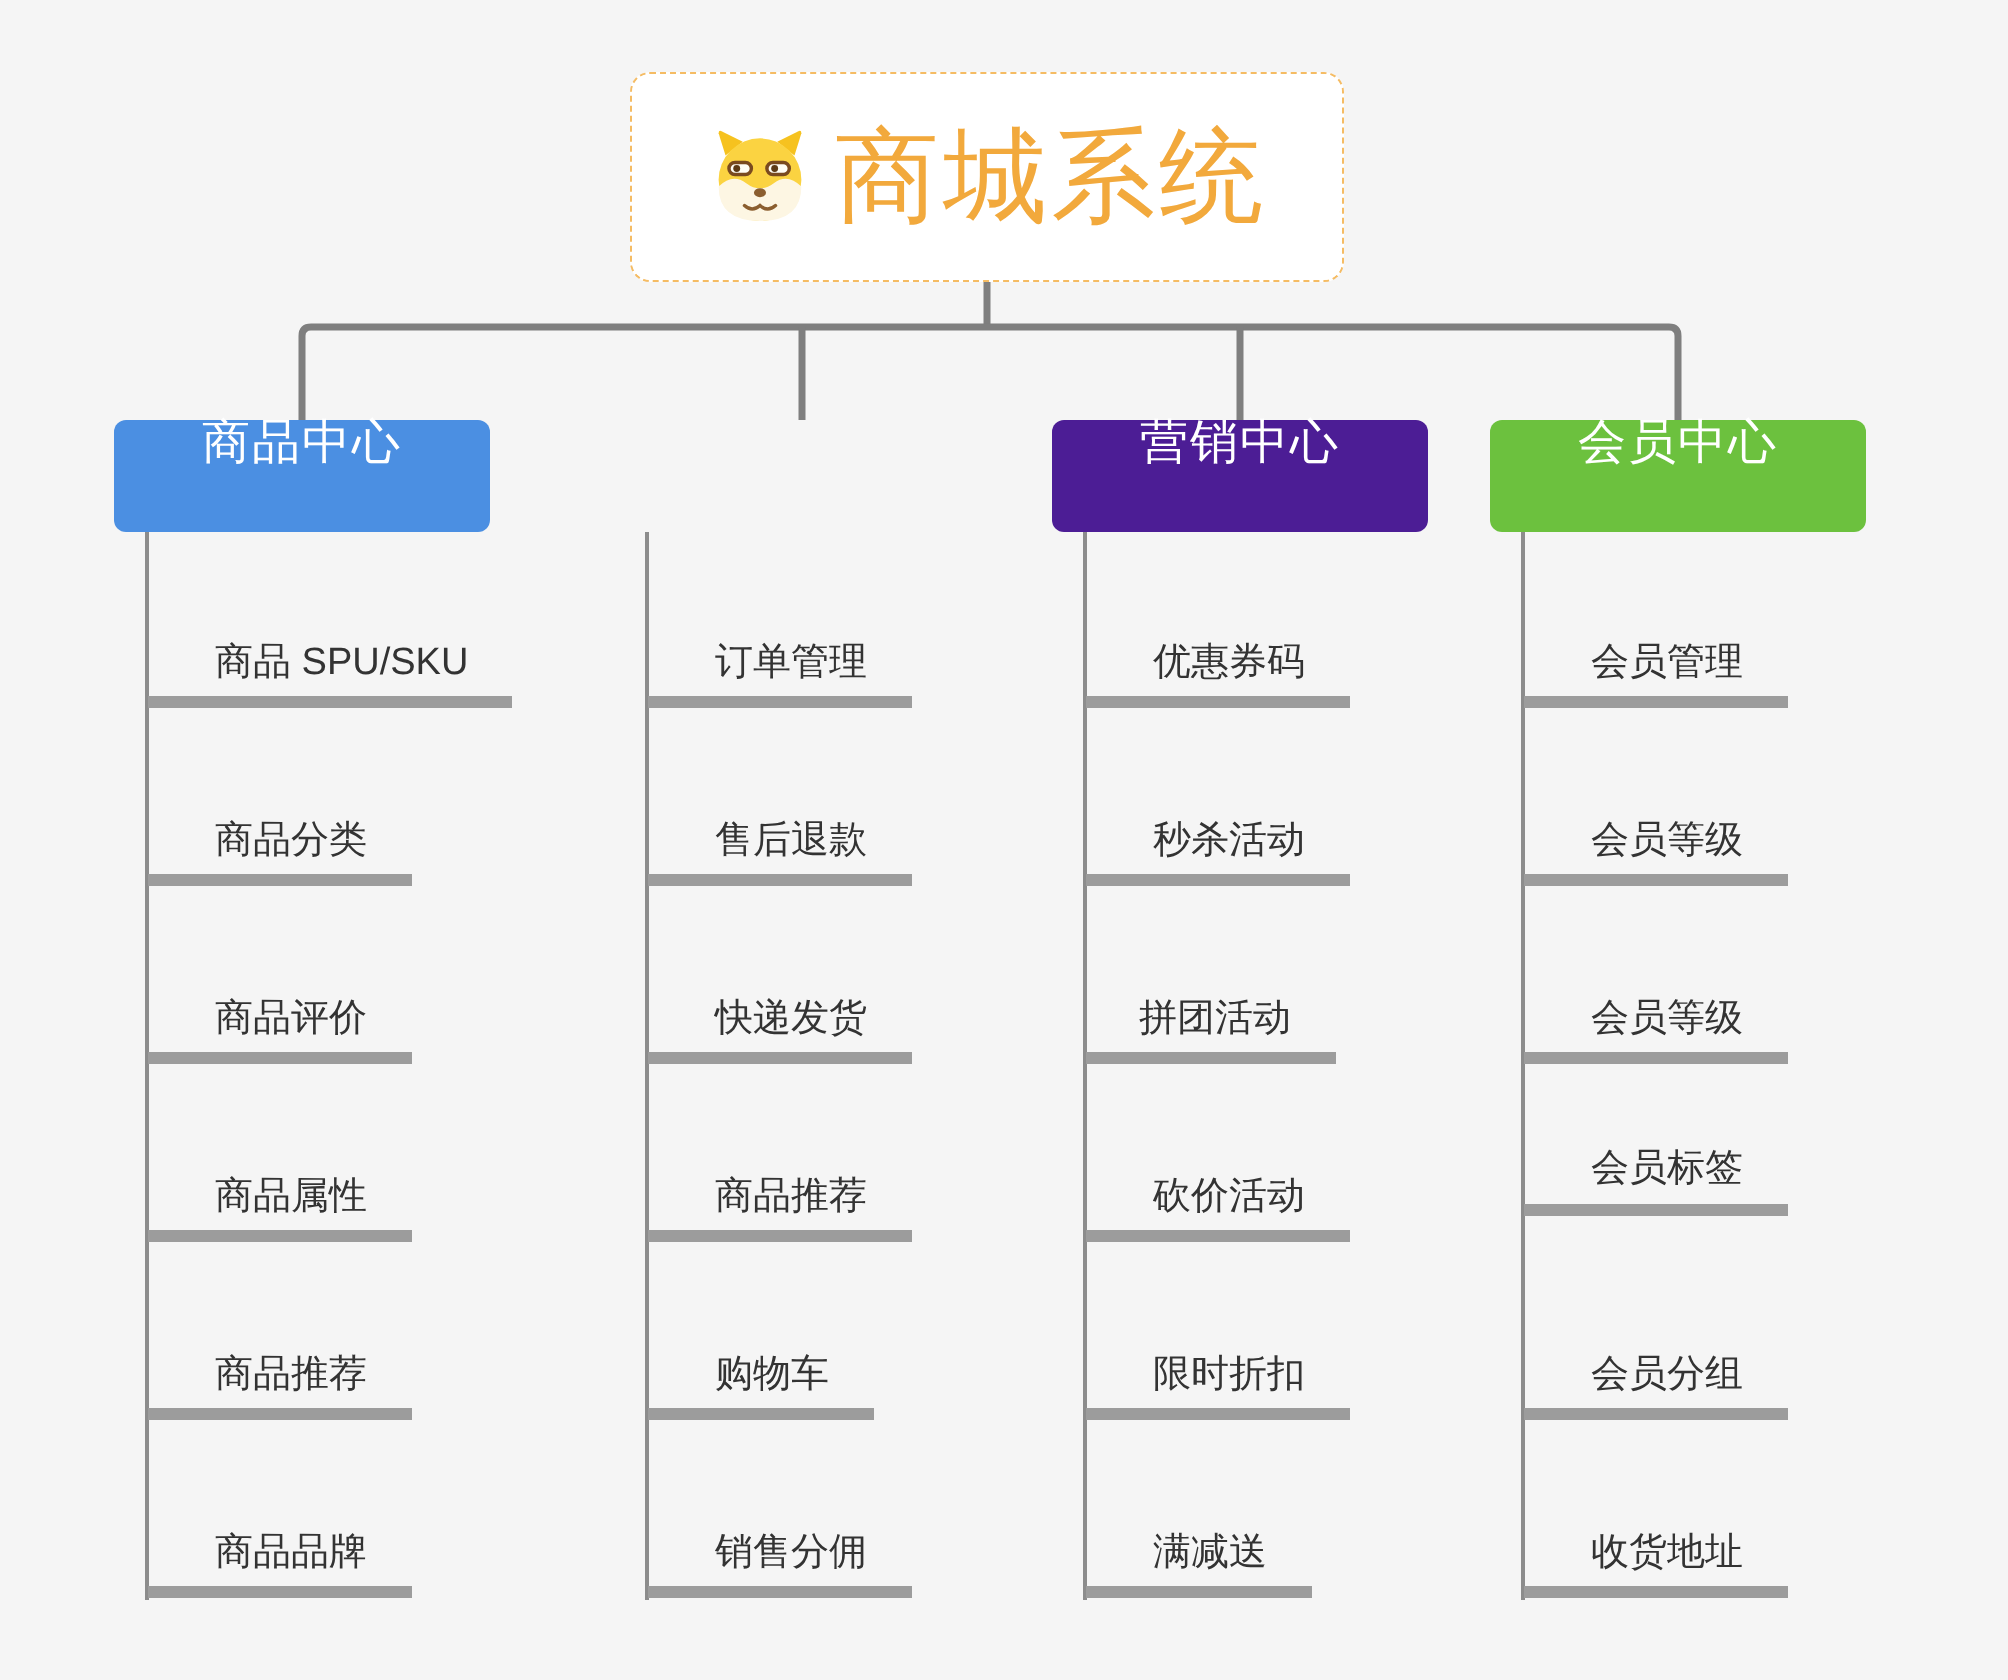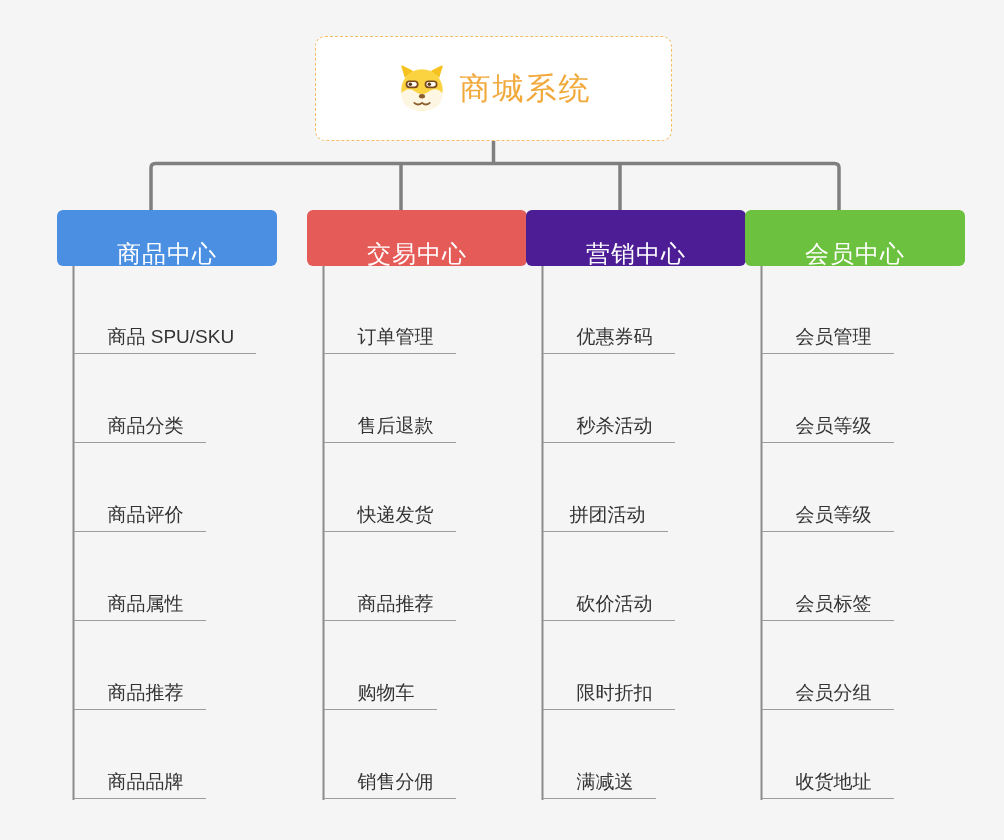--- a/index.html
+++ b/index.html
@@ -27,52 +27,52 @@
     width: 357px; height: 105px;
     background: #ffffff;
     border: 1px dashed #f5bc64;
     border-radius: 10px;
     display: flex;
     align-items: center;
     justify-content: center;
     gap: 12px;
   }
   .root-title {
-    font-size: 31px;
+    font-size: 52px;
     font-weight: 500;
     letter-spacing: 2px;
     color: #f2a93c;
     line-height: 1;
     white-space: nowrap;
   }
   .root-icon { width: 52px; height: 50px; flex: 0 0 auto; }
 
   .branch-node {
     position: absolute;
     top: 210px;
-    width: 220px; height: 56px;
+    width: 188px; height: 56px;
     border-radius: 6px;
     display: flex;
-    align-items: flex-end;
+    align-items: flex-start;
     justify-content: center;
   }
   .branch-label {
     color: #ffffff;
     font-size: 24px;
     letter-spacing: 1px;
     line-height: 1;
     white-space: nowrap;
   }
 
   .child-node {
     position: absolute;
     height: 40px;
     display: flex;
     align-items: flex-end;
-    border-bottom: 1px solid #22c55e;
+    border-bottom: 6px solid #22c55e;
     padding: 0 22px 7px 34px;
     width: max-content;
     justify-content: flex-end;
   }
   .child-label {
     font-size: 19px;
     color: #333333;
     line-height: 1;
     white-space: nowrap;
   }
@@ -123,23 +123,20 @@
     </div>
     <div class="child-node" style="left: 73.5px; top: 581px; border-bottom-color: rgb(156, 156, 156);">
       <span class="child-label">商品属性</span>
     </div>
     <div class="child-node" style="left: 73.5px; top: 670px; border-bottom-color: rgb(156, 156, 156);">
       <span class="child-label">商品推荐</span>
     </div>
     <div class="child-node" style="left: 73.5px; top: 759px; border-bottom-color: rgb(156, 156, 156);">
       <span class="child-label">商品品牌</span>
     </div>
-    <div class="branch-node" style="left: 307px; background: rgb(228, 91, 87);">
-      <span class="branch-label">交易中心</span>
-    </div>
     <div class="child-node" style="left: 323.5px; top: 314px; border-bottom-color: rgb(156, 156, 156);">
       <span class="child-label">订单管理</span>
     </div>
     <div class="child-node" style="left: 323.5px; top: 403px; border-bottom-color: rgb(156, 156, 156);">
       <span class="child-label">售后退款</span>
     </div>
     <div class="child-node" style="left: 323.5px; top: 492px; border-bottom-color: rgb(156, 156, 156);">
       <span class="child-label">快递发货</span>
     </div>
     <div class="child-node" style="left: 323.5px; top: 581px; border-bottom-color: rgb(156, 156, 156);">
@@ -177,21 +174,21 @@
     </div>
     <div class="child-node" style="left: 761.5px; top: 314px; border-bottom-color: rgb(156, 156, 156);">
       <span class="child-label">会员管理</span>
     </div>
     <div class="child-node" style="left: 761.5px; top: 403px; border-bottom-color: rgb(156, 156, 156);">
       <span class="child-label">会员等级</span>
     </div>
     <div class="child-node" style="left: 761.5px; top: 492px; border-bottom-color: rgb(156, 156, 156);">
       <span class="child-label">会员等级</span>
     </div>
-    <div class="child-node" style="left: 761.5px; top: 581px; border-bottom-color: rgb(156, 156, 156);">
+    <div class="child-node" style="left: 761.5px; top: 568px; border-bottom-color: rgb(156, 156, 156); font-family: Liberation Mono, monospace;">
       <span class="child-label">会员标签</span>
     </div>
     <div class="child-node" style="left: 761.5px; top: 670px; border-bottom-color: rgb(156, 156, 156);">
       <span class="child-label">会员分组</span>
     </div>
     <div class="child-node" style="left: 761.5px; top: 759px; border-bottom-color: rgb(156, 156, 156);">
       <span class="child-label">收货地址</span>
     </div>
   </div>
 

